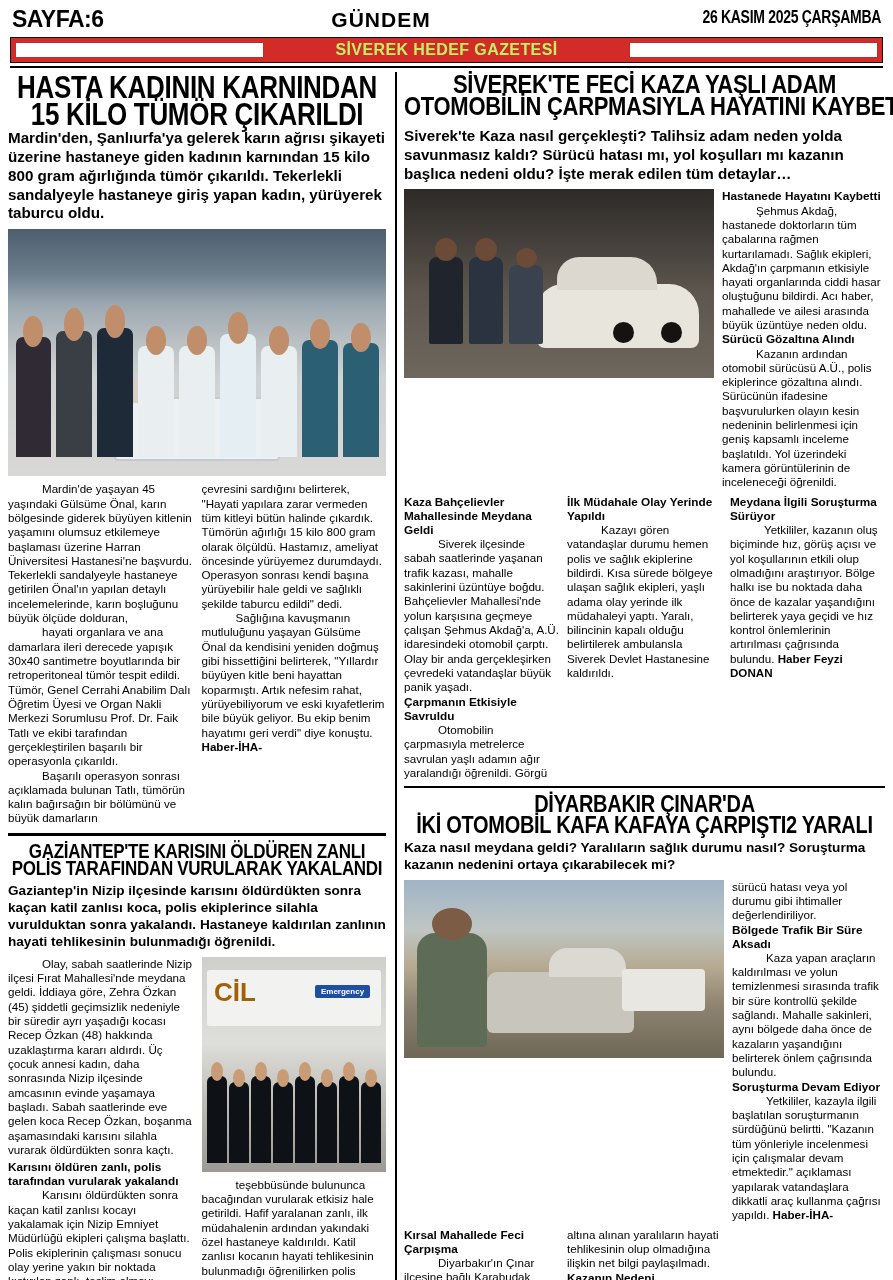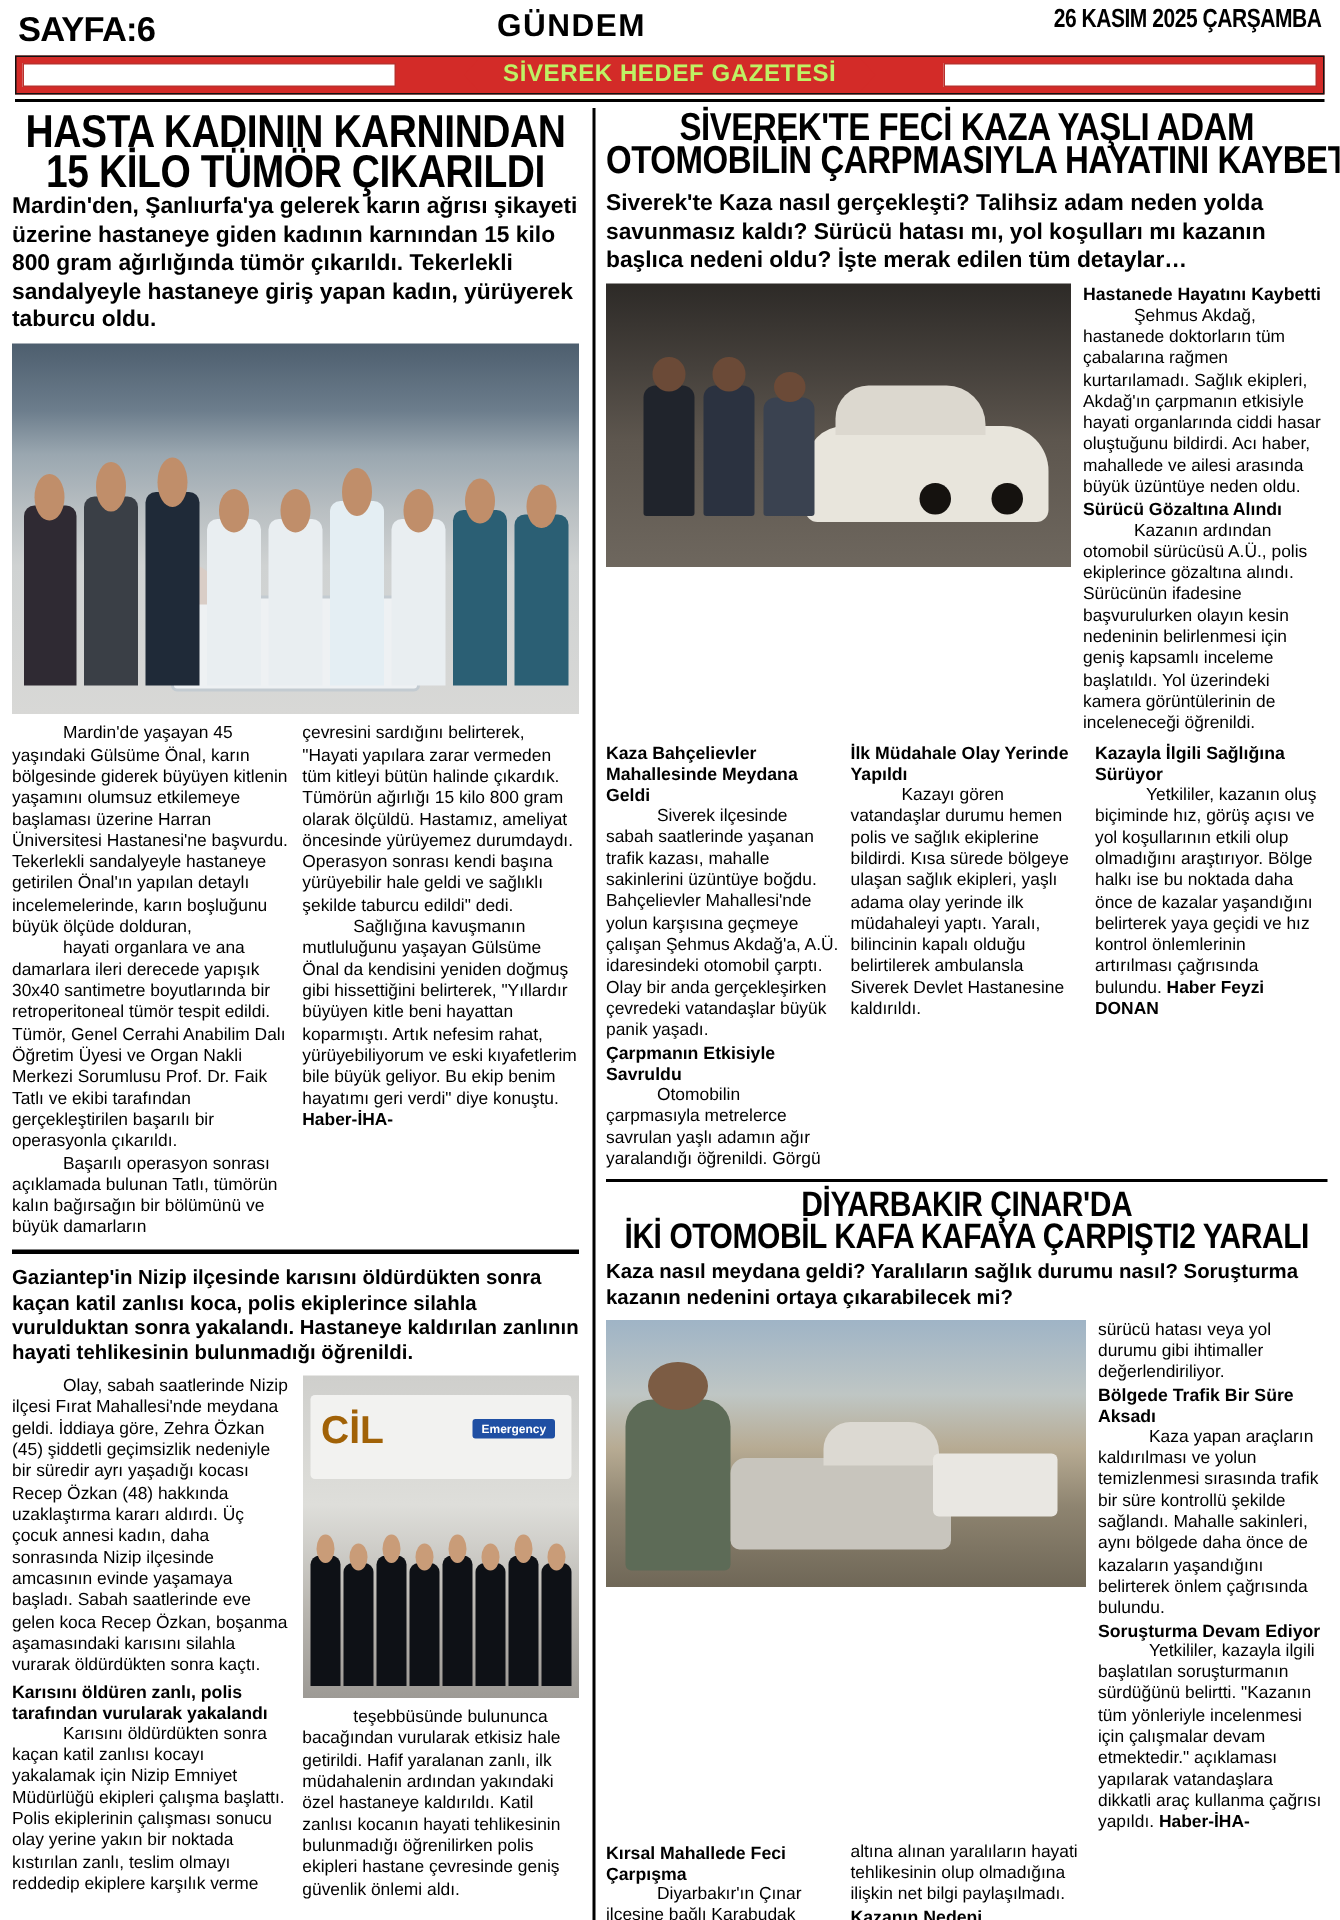--- a/index.html
+++ b/index.html
@@ -8,21 +8,21 @@
     width: 893px; height: 1280px;
     background: #ffffff;
     font-family: "Liberation Sans", sans-serif;
     color: #000;
     overflow: hidden;
   }
   .page { width:893px; height:1280px; position:relative; padding:0 8px; }
 
   
   .masthead {
-    display:flex; align-items:flex-start; justify-content:space-between;
+    display:flex; align-items:center; justify-content:space-between;
     padding: 6px 4px 2px 4px;
   }
   .masthead-left {
     font-size: 23px; font-weight: 800; letter-spacing:-0.5px;
     font-family: "Liberation Sans", sans-serif;
   }
   .masthead-center {
     font-size: 21px; font-weight: 800; letter-spacing: 1px;
     transform: translateX(-22px);
   }
@@ -187,20 +187,24 @@
           <div class="body-text">
             <p>çevresini sardığını belirterek, "Hayati yapılara zarar vermeden tüm kitleyi bütün halinde çıkardık. Tümörün ağırlığı 15 kilo 800 gram olarak ölçüldü. Hastamız, ameliyat öncesinde yürüyemez durumdaydı. Operasyon sonrası kendi başına yürüyebilir hale geldi ve sağlıklı şekilde taburcu edildi" dedi.</p>
             <p class="ind"><span>Sağlığına kavuşmanın mutluluğunu yaşayan Gülsüme Önal da kendisini yeniden doğmuş gibi hissettiğini belirterek, "Yıllardır büyüyen kitle beni hayattan koparmıştı. Artık nefesim rahat, yürüyebiliyorum ve eski kıyafetlerim bile büyük geliyor. Bu ekip benim hayatımı geri verdi" diye konuştu. </span><span class="src">Haber-İHA-</span></p>
           </div>
         </div>
       </div>
 
       <div class="hr-black"></div>
 
       <div>
+        <h1 class="headline hl-xs">
+          <span class="stretch">GAZİANTEP'TE KARISINI ÖLDÜREN ZANLI</span>
+          <span class="stretch">POLİS TARAFINDAN VURULARAK YAKALANDI</span>
+        </h1>
         <p class="lede sm" style="margin-top:8px">Gaziantep'in Nizip ilçesinde karısını öldürdükten sonra kaçan katil zanlısı koca, polis ekiplerince silahla vurulduktan sonra yakalandı. Hastaneye kaldırılan zanlının hayati tehlikesinin bulunmadığı öğrenildi.</p>
 
         <div class="cols2">
           <div class="body-text">
             <p class="ind">Olay, sabah saatlerinde Nizip ilçesi Fırat Mahallesi'nde meydana geldi. İddiaya göre, Zehra Özkan (45) şiddetli geçimsizlik nedeniyle bir süredir ayrı yaşadığı kocası Recep Özkan (48) hakkında uzaklaştırma kararı aldırdı. Üç çocuk annesi kadın, daha sonrasında Nizip ilçesinde amcasının evinde yaşamaya başladı. Sabah saatlerinde eve gelen koca Recep Özkan, boşanma aşamasındaki karısını silahla vurarak öldürdükten sonra kaçtı.</p>
             <p class="sub" style="margin-top:3px">Karısını öldüren zanlı, polis tarafından vurularak yakalandı</p>
             <p class="ind">Karısını öldürdükten sonra kaçan katil zanlısı kocayı yakalamak için Nizip Emniyet Müdürlüğü ekipleri çalışma başlattı. Polis ekiplerinin çalışması sonucu olay yerine yakın bir noktada kıstırılan zanlı, teslim olmayı reddedip ekiplere karşılık verme</p>
           </div>
           <div>
             <div class="photo ph-store" style="height:215px">
@@ -262,21 +266,21 @@
             <p class="sub">Kaza Bahçelievler Mahallesinde Meydana Geldi</p>
             <p class="ind">Siverek ilçesinde sabah saatlerinde yaşanan trafik kazası, mahalle sakinlerini üzüntüye boğdu. Bahçelievler Mahallesi'nde yolun karşısına geçmeye çalışan Şehmus Akdağ'a, A.Ü. idaresindeki otomobil çarptı. Olay bir anda gerçekleşirken çevredeki vatandaşlar büyük panik yaşadı.</p>
             <p class="sub">Çarpmanın Etkisiyle Savruldu</p>
             <p class="ind">Otomobilin çarpmasıyla metrelerce savrulan yaşlı adamın ağır yaralandığı öğrenildi. Görgü</p>
           </div>
           <div class="body-text">
             <p class="sub">İlk Müdahale Olay Yerinde Yapıldı</p>
             <p class="ind">Kazayı gören vatandaşlar durumu hemen polis ve sağlık ekiplerine bildirdi. Kısa sürede bölgeye ulaşan sağlık ekipleri, yaşlı adama olay yerinde ilk müdahaleyi yaptı. Yaralı, bilincinin kapalı olduğu belirtilerek ambulansla Siverek Devlet Hastanesine kaldırıldı.</p>
           </div>
           <div class="body-text">
-            <p class="sub">Kazayla İlgili Sağlığına Sürüyor</p>
+            <p class="sub">Meydana İlgili Soruşturma Sürüyor</p>
             <p class="ind"><span>Yetkililer, kazanın oluş biçiminde hız, görüş açısı ve yol koşullarının etkili olup olmadığını araştırıyor. Bölge halkı ise bu noktada daha önce de kazalar yaşandığını belirterek yaya geçidi ve hız kontrol önlemlerinin artırılması çağrısında bulundu. </span><span class="src">Haber Feyzi DONAN</span></p>
           </div>
         </div>
       </div>
 
       <div class="hr-thin"></div>
 
       <div>
         <h1 class="headline hl-sm">
           <span class="stretch">DİYARBAKIR ÇINAR'DA</span>

